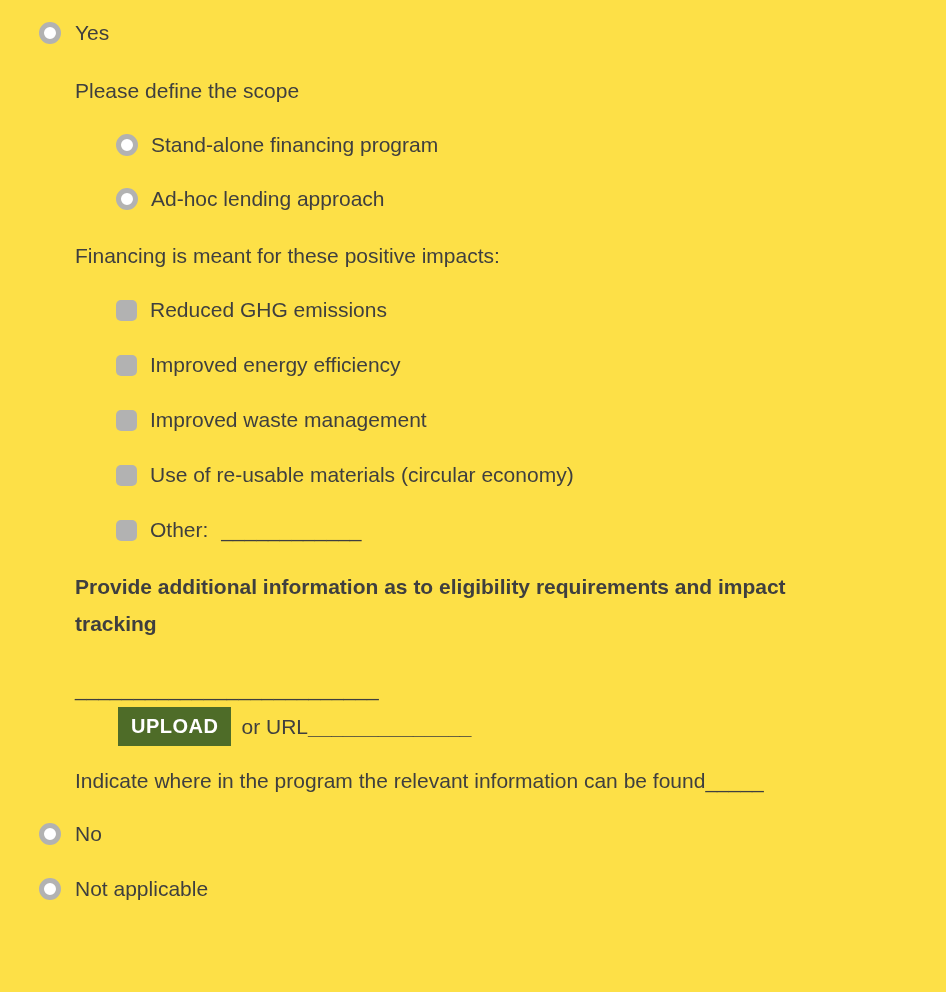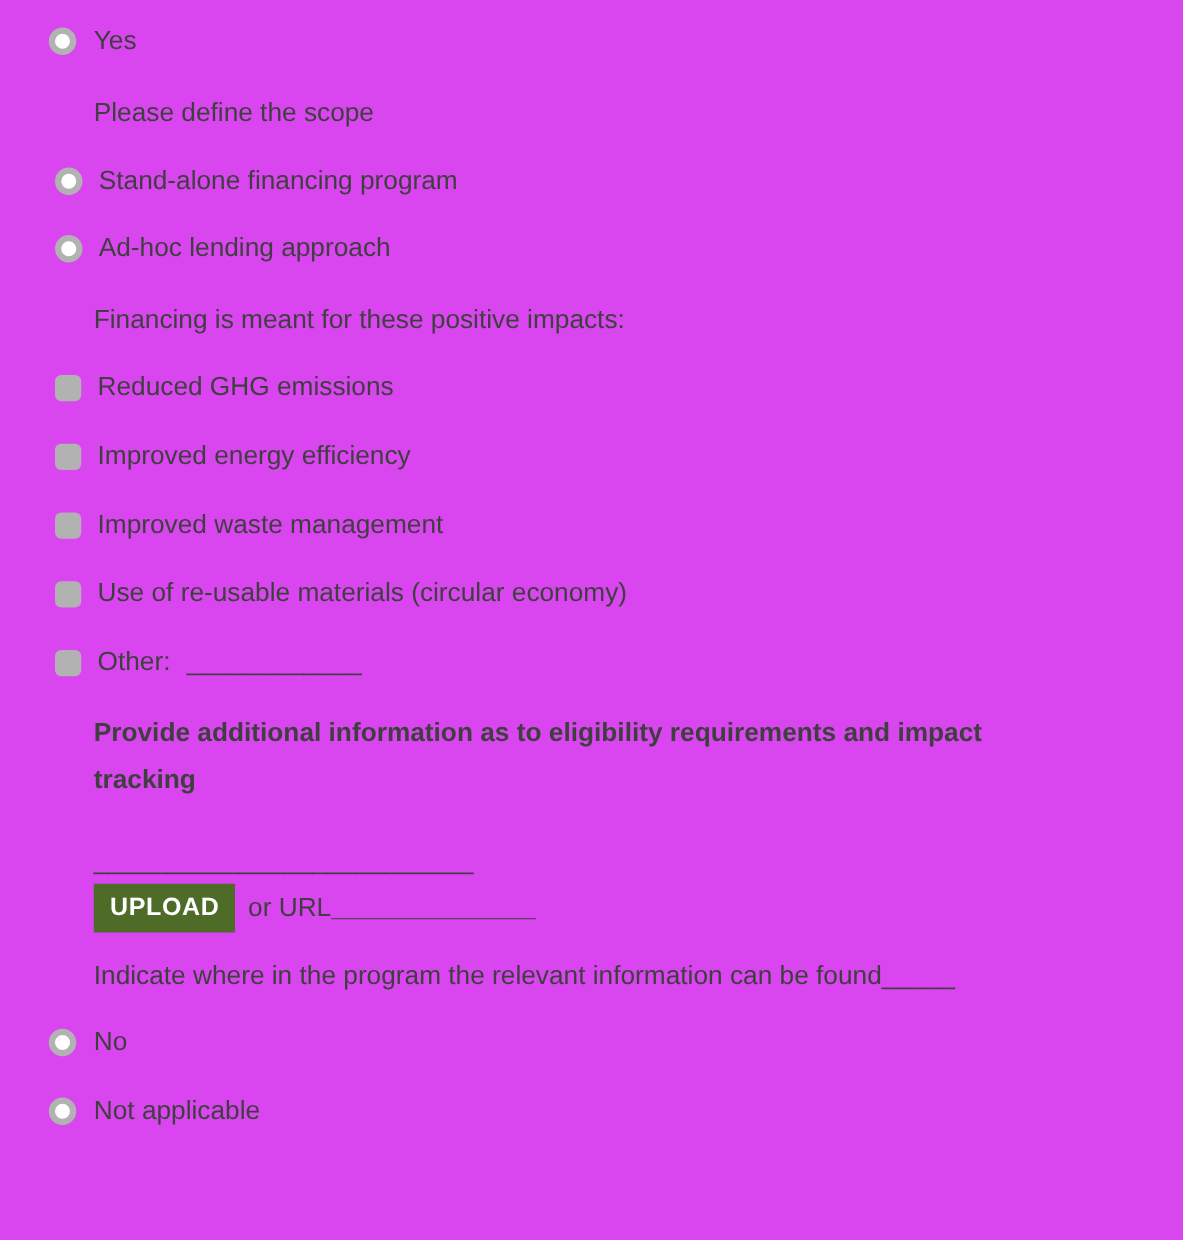--- a/index.html
+++ b/index.html
@@ -2,30 +2,30 @@
 <html style="--text: #3f3f3f; --control-gray: #b2b2b2; --upload-green: #4e6c28; --upload-text: #ffffff;"><head>
 <meta charset="utf-8">
 <style>
   html, body { margin: 0; padding: 0; background: #ffffff; }
   .page {
     position: relative;
     width: 946px;
     height: 992px;
     box-sizing: border-box;
     padding-top: 19px;
-    background: #d946ef;
+    background: #fde047;
     font-family: "Liberation Sans", sans-serif;
     font-size: 21px;
     color: var(--text, #3f3f3f);
     overflow: hidden;
   }
   .row { display: flex; align-items: center; }
   .lvl0 { padding-left: 39px; }
   .lvl1 { padding-left: 75px; }
-  .lvl2 { padding-left: 44px; }
+  .lvl2 { padding-left: 116px; }
   .lbl, .txt { line-height: 28px; white-space: nowrap; }
   .radio {
     flex: 0 0 auto;
     width: 12px; height: 12px;
     border: 5px solid var(--control-gray, #b2b2b2);
     border-radius: 50%;
     background: #ffffff;
   }
   .checkbox {
     flex: 0 0 auto;
@@ -49,21 +49,21 @@
   .m21 { margin-bottom: 21px; }
   .m11 { margin-bottom: 4px; }
 
   .paragraph {
     padding-left: 75px;
     width: 745px;
     line-height: 37px;
     white-space: normal;
     font-weight: bold;
   }
-  .upload-row { padding-left: 75px; display: flex; align-items: center; height: 39px; }
+  .upload-row { padding-left: 118px; display: flex; align-items: center; height: 39px; }
   .upload-btn {
     display: inline-flex;
     align-items: center;
     justify-content: center;
     height: 39px;
     padding: 0 13px;
     border: none;
     background: var(--upload-green, #4e6c28);
     color: var(--upload-text, #ffffff);
     font-family: "Liberation Sans", sans-serif;

